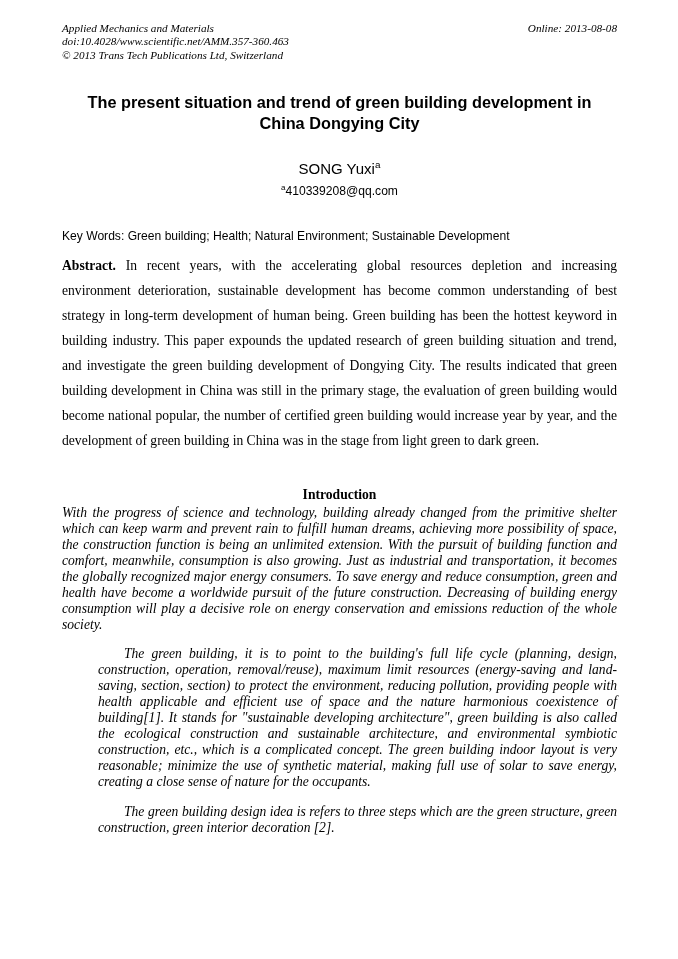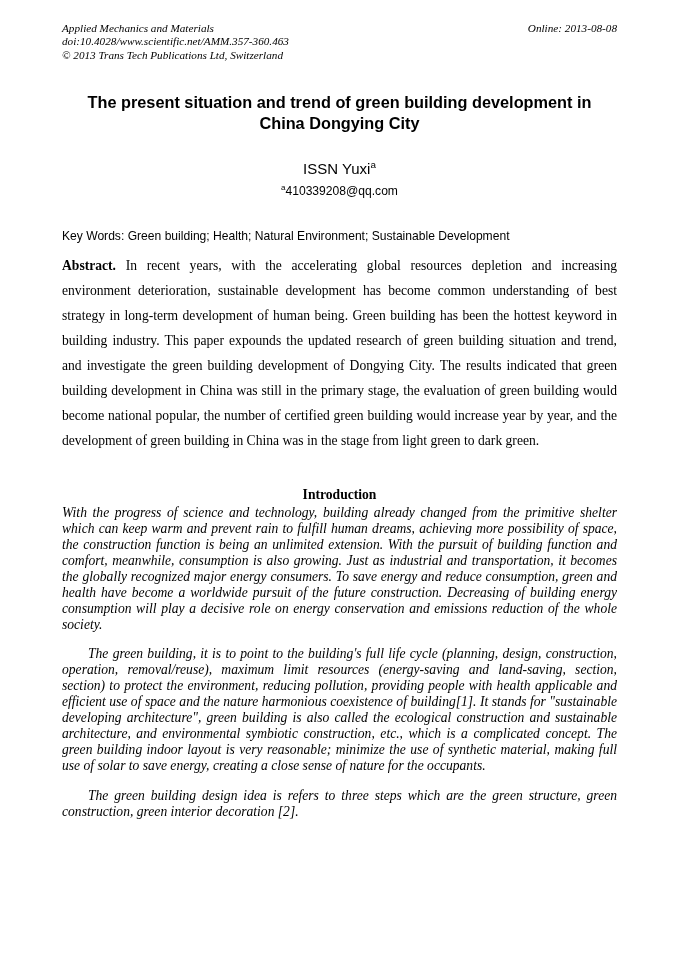--- a/index.html
+++ b/index.html
@@ -129,40 +129,41 @@
     line-height: 16px;
     text-align: justify;
     text-justify: inter-word;
     font-style: italic;
   }
   .para.tight {
     margin-top: 0;
   }
   .para.indent {
     text-indent: 26px;
+    margin-left: 36px;
   }
 </style>
 </head>
 <body>
 
 <div class="page">
 
   <div class="masthead">
     <div class="left-block">
       <div class="line">Applied Mechanics and Materials</div>
       <div class="line">doi:10.4028/www.scientific.net/AMM.357-360.463</div>
       <div class="line">© 2013 Trans Tech Publications Ltd, Switzerland</div>
     </div>
     <div class="online">Online: 2013-08-08</div>
   </div>
 
   <h1 class="title">The present situation and trend of green building development in China Dongying City</h1>
 
   <div class="author">
-    <span>ISSN Yuxi</span><sup>a</sup>
+    <span>SONG Yuxi</span><sup>a</sup>
   </div>
 
 
   <div class="email"><sup>a</sup><span>410339208@qq.com</span></div>
 
   <div class="keywords">
     <span class="kw-label">Key Words:</span>
     <span>Green building; Health; Natural Environment; Sustainable Development</span>
   </div>
 

